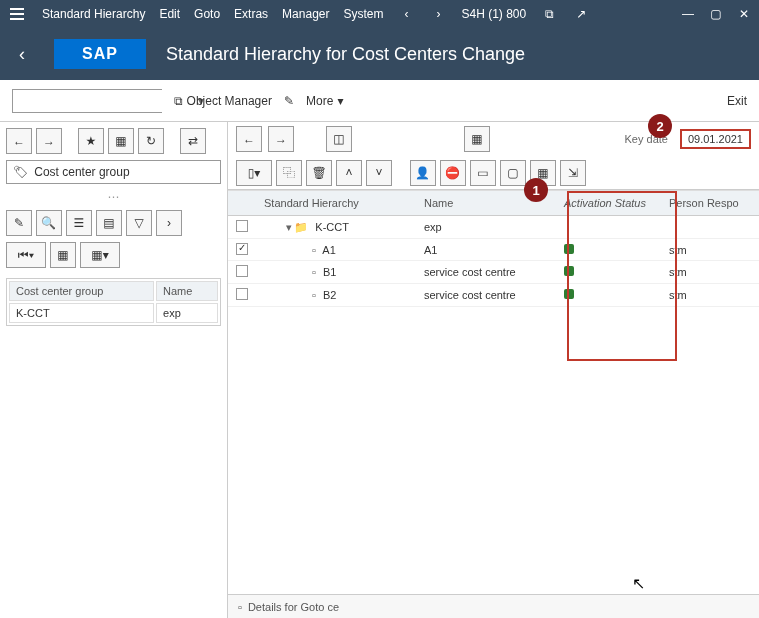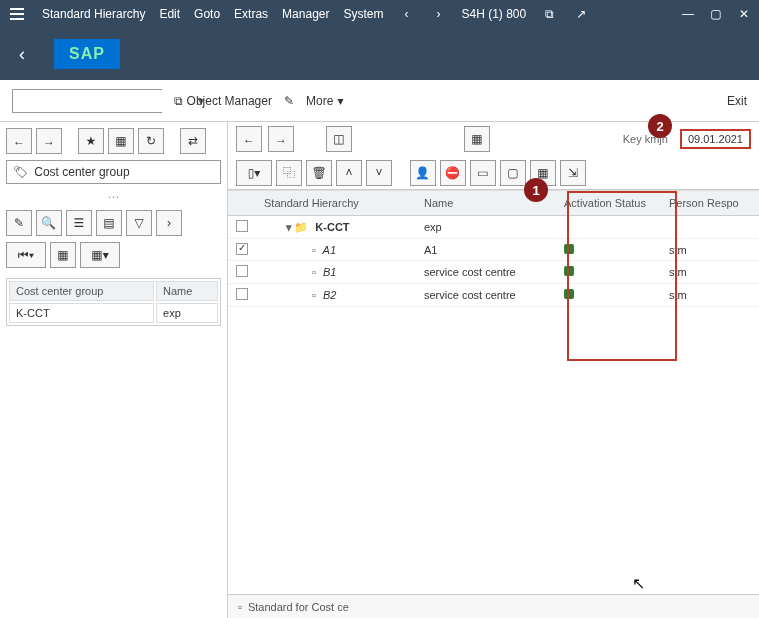--- a/index.html
+++ b/index.html
@@ -10,21 +10,21 @@
   .menubar .hamburger { display: flex; flex-direction: column; gap: 3px; cursor: pointer; padding: 4px; }
   .menubar .hamburger span { width: 14px; height: 2px; background: #fff; }
   .menubar .item { cursor: pointer; font-size: 12px; }
   .menubar .spacer { flex: 1; }
   .menubar .iconbtn { width: 18px; height: 18px; display: flex; align-items: center; justify-content: center; cursor: pointer; }
   .menubar .right { display: flex; align-items: center; gap: 10px; }
 
   
   .titlebar { height: 52px; background: #354a5f; color: #fff; display: flex; align-items: center; padding: 0 10px; gap: 20px; }
   .back-btn { width: 24px; height: 24px; display: flex; align-items: center; justify-content: center; cursor: pointer; font-size: 18px; }
-  .sap-logo { background: #0070d2; color: #86efac; font-weight: bold; padding: 6px 15px; font-size: 16px; letter-spacing: 1px; text-align: center; }
+  .sap-logo { background: #0070d2; color: #ffffff; font-weight: bold; padding: 6px 28px; font-size: 16px; letter-spacing: 1px; text-align: center; }
   .page-title { font-size: 18px; font-weight: 500; }
 
   
   .toolbar { height: 42px; border-bottom: 1px solid #ccc; display: flex; align-items: center; padding: 0 12px; gap: 12px; }
   .search-field { width: 150px; height: 24px; border: 1px solid #999; display: flex; align-items: center; }
   .search-field input { flex: 1; border: none; outline: none; padding: 0 4px; height: 22px; }
   .search-field .dd { width: 16px; text-align: center; cursor: pointer; color: #666; }
   .tool-link { display: flex; align-items: center; gap: 4px; cursor: pointer; color: #333; }
   .toolbar .spacer { flex: 1; }
   .exit { cursor: pointer; }
@@ -50,23 +50,23 @@
   .keydate { border: 2px solid #c0392b; padding: 2px 6px; background: #fff; font-size: 11px; }
   .keylabel { font-size: 11px; color: #666; margin-left: auto; margin-right: 6px; }
 
   .grid { flex: 1; overflow: auto; position: relative; border-top: 1px solid #ddd; }
   table.hier { width: 100%; border-collapse: collapse; font-size: 11px; }
   table.hier th { background: #eef2f5; text-align: left; padding: 6px 8px; font-weight: normal; color: #555; border-bottom: 1px solid #ccc; position: sticky; top: 0; }
   table.hier td { padding: 4px 8px; border-bottom: 1px solid #f0f0f0; }
   .col-sel { width: 24px; }
   .col-hier { width: 160px; }
   .col-name { width: 140px; }
-  .col-act { width: 105px; }
-  .indent1 { padding-left: 30px !important; font-weight: bold; }
-  .indent2 { padding-left: 56px !important; font-style: italic; }
+  .col-act { width: 105px; font-style: italic; }
+  .indent1 { padding-left: 30px !important; }
+  .indent2 { padding-left: 56px !important; }
   .tree-ic { color: #666; margin-right: 4px; }
   .status-dot { width: 10px; height: 10px; background: #2e7d32; display: inline-block; border-radius: 2px; }
   .chk { width: 12px; height: 12px; border: 1px solid #999; display: inline-block; background: #fff; }
   .chk.on::after { content: "✓"; font-size: 10px; color: #333; position: relative; top: -3px; left: 1px; }
 
   
   .highlight-col { position: absolute; border: 2px solid #c0392b; pointer-events: none; }
   .callout { position: absolute; width: 24px; height: 24px; border-radius: 50%; background: #8b1a1a; color: #fff; display: flex; align-items: center; justify-content: center; font-weight: bold; font-size: 13px; pointer-events: none; }
 
   .footer { position: absolute; bottom: 0; right: 0; height: 24px; border-top: 1px solid #ccc; background: #f7f7f7; display: flex; align-items: center; padding: 0 10px; gap: 6px; font-size: 11px; color: #555; width: calc(100% - 228px); }
@@ -97,20 +97,21 @@
   <div class="right">
     <div class="iconbtn">—</div>
     <div class="iconbtn">▢</div>
     <div class="iconbtn">✕</div>
   </div>
 </div>
 
 <div class="titlebar">
   <div class="back-btn">‹</div>
   <div class="sap-logo">SAP</div>
+  <div class="page-title">Standard Hierarchy for Cost Centers Change</div>
 </div>
 
 <div class="toolbar">
   <div class="search-field">
     <input type="text" style="">
     <span class="dd">▾</span>
   </div>
   <div class="tool-link">
     <span>⧉</span>
     <span>Object Manager</span>
@@ -176,21 +177,21 @@
   </div>
 
   <div class="right-pane">
     <div class="rtoolbar1">
       <div class="sbtn">←</div>
       <div class="sbtn">→</div>
       <div style="width:20px"></div>
       <div class="sbtn">◫</div>
       <div style="width:100px"></div>
       <div class="sbtn">▦</div>
-      <span class="keylabel">Key kmjh</span>
+      <span class="keylabel">Key date</span>
       <span class="keydate">09.01.2021</span>
     </div>
     <div class="rtoolbar2">
       <div class="sbtn" style="width:36px">▯▾</div>
       <div class="sbtn">⿻</div>
       <div class="sbtn">🗑</div>
       <div class="sbtn">˄</div>
       <div class="sbtn">˅</div>
       <div style="width:10px"></div>
       <div class="sbtn">👤</div>
@@ -250,14 +251,14 @@
     <div class="callout" style="left:296px; top:56px;">1</div>
     <div class="callout" style="left:420px; top:-8px;">2</div>
 
     <div class="cursor" style="left:404px; top:452px;">↖</div>
   </div>
 
 </div>
 
 <div class="footer">
   <span>▫</span>
-  <span>Standard for Cost ce</span>
+  <span>Details for Goto ce</span>
 </div>
 
 </body></html>

